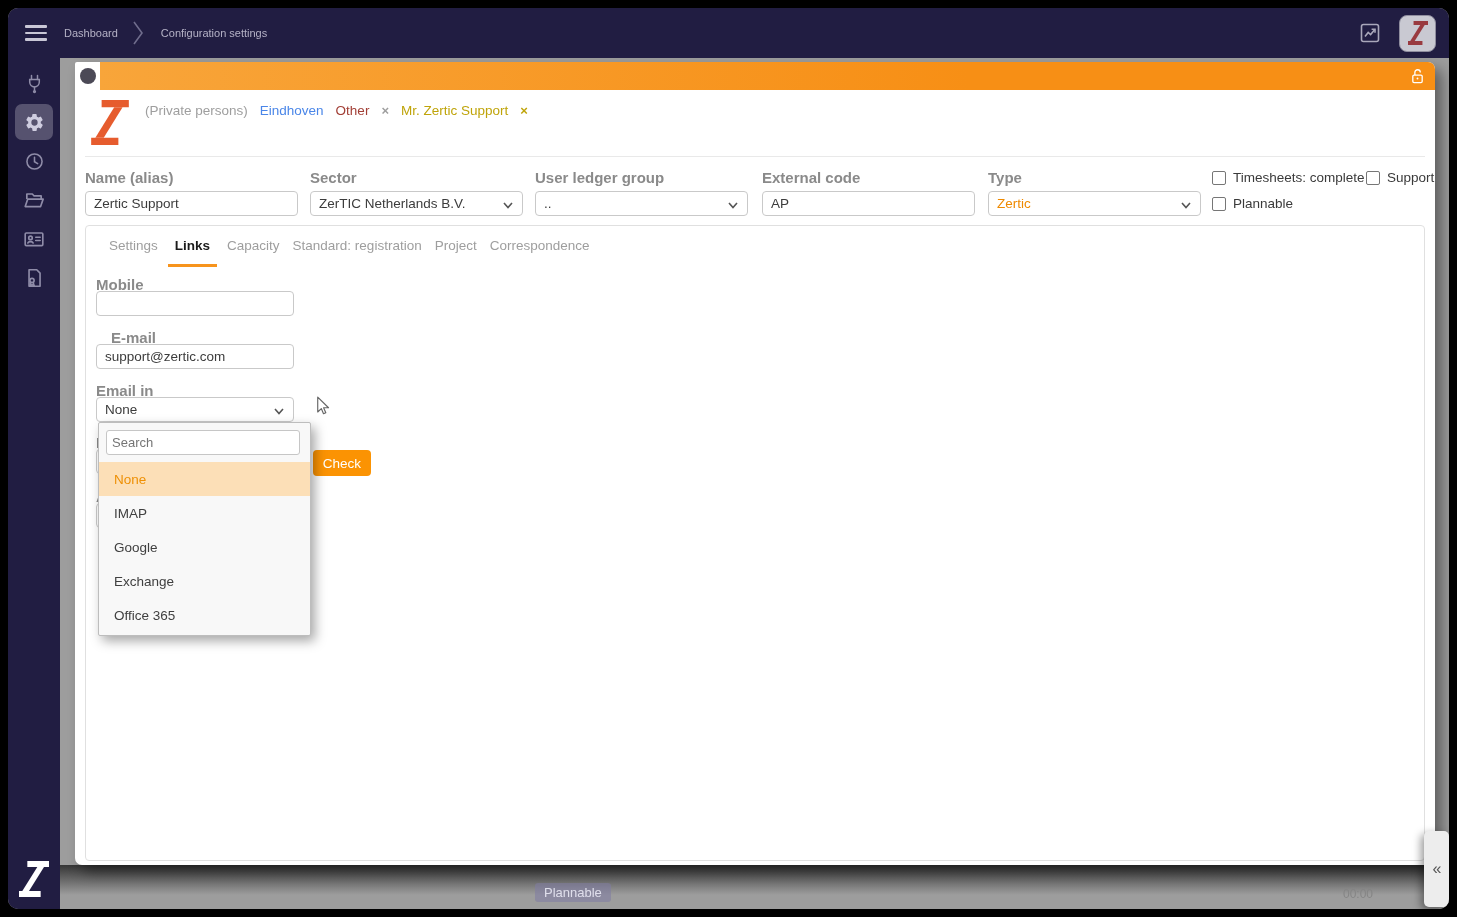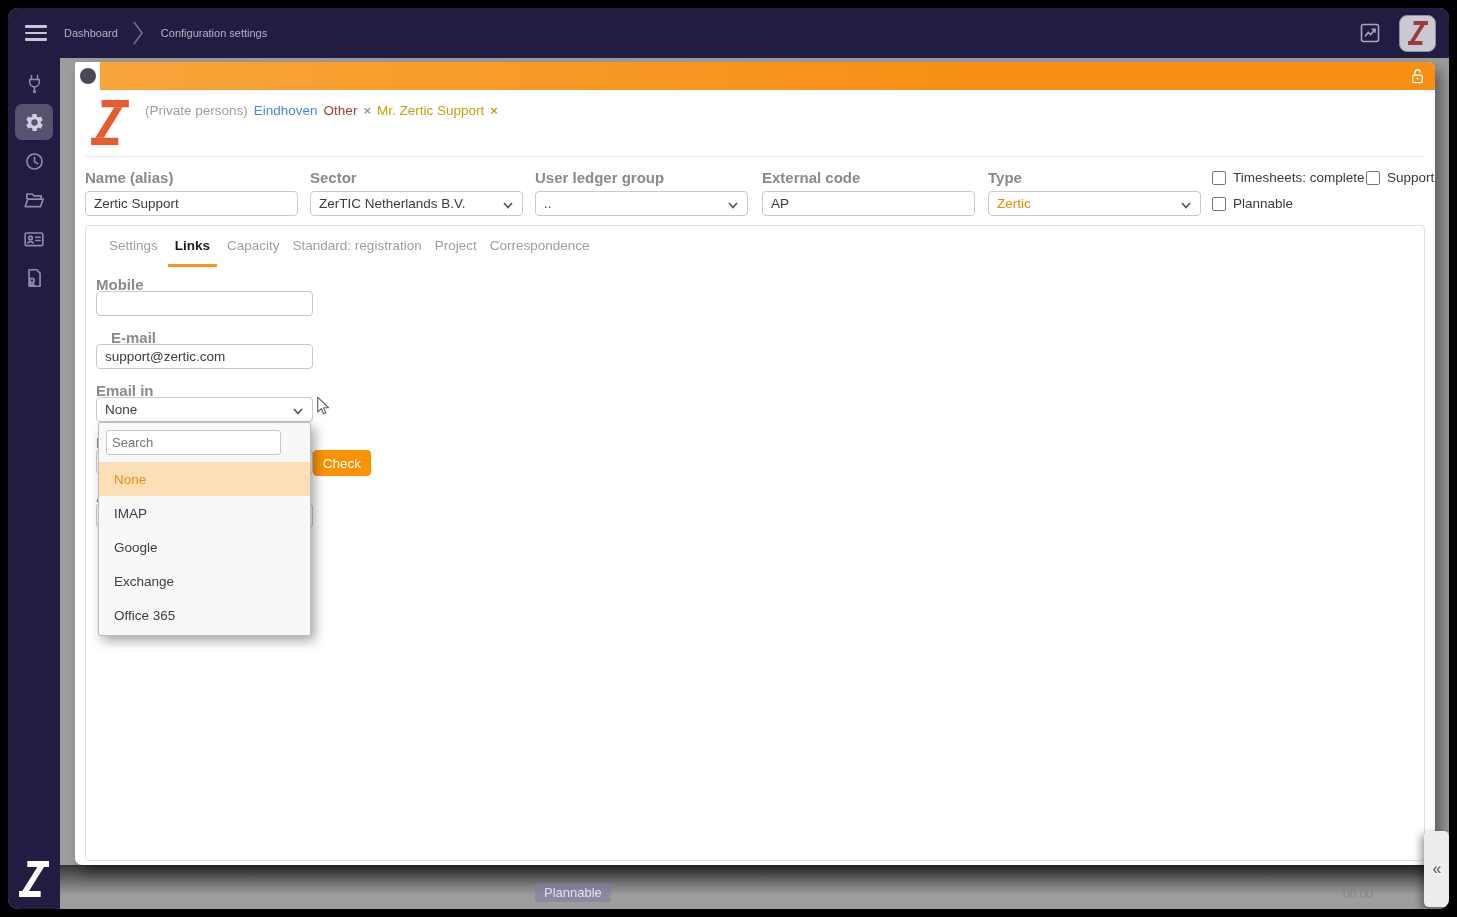--- a/index.html
+++ b/index.html
@@ -40,21 +40,21 @@
     align-items:center;justify-content:center;color:#555;font-size:16px;letter-spacing:-1px;cursor:pointer;}
 
   
   .card{position:absolute;left:15px;top:4px;width:1360px;height:803px;background:#fff;
         border-radius:2px 7px 7px 7px;box-shadow:7px 7px 14px rgba(0,0,0,.4);z-index:5;}
   .orange-bar{position:absolute;left:25px;right:0;top:0;height:28px;
       background:linear-gradient(90deg,#f8a53a,#f78f15 65%);border-radius:0 7px 0 0;}
   .lock-wrap{position:absolute;right:10px;top:50%;transform:translateY(-50%);display:flex;}
   .record-circle{position:absolute;left:5px;top:6px;width:16px;height:16px;border-radius:50%;background:#4b4956;}
   .main-logo{position:absolute;left:16px;top:38px;}
-  .tags{position:absolute;left:70px;top:41px;font-size:13.5px;display:flex;gap:6px;align-items:center;}
+  .tags{position:absolute;left:70px;top:41px;font-size:13.5px;display:flex;gap:12px;align-items:center;}
   .tag-gray{color:#9e9e9e;} .tag-blue{color:#4a86e8;} .tag-red{color:#a23f36;}
   .tag-gold{color:#bfa40a;} .tag-x{color:#9e9e9e;font-weight:700;cursor:pointer;font-size:13px;}
   .tag-x.gold{color:#bfa40a;}
   .hdr-divider{position:absolute;left:10px;right:10px;top:94px;border-top:1px solid #e9e9e9;}
 
   
   .field{position:absolute;width:213px;top:107px;}
   .f-name{left:10px;} .f-sector{left:235px;} .f-ledger{left:460px;} .f-external{left:687px;} .f-type{left:913px;}
   .field label, .p-label{display:block;font-size:15px;color:#8a8a8a;margin-bottom:5px;font-weight:bold;}
   .control{height:25px;border:1px solid #c9c9c9;border-radius:4px;font-size:13.5px;color:#3c3c3c;
@@ -69,33 +69,33 @@
   .cb-ts{left:1137px;top:108px;} .cb-sup{left:1291px;top:108px;} .cb-pl{left:1137px;top:134px;}
 
   
   .tab-box{position:absolute;left:10px;top:163px;width:1340px;height:636px;border:1px solid #e0e0e0;
            border-radius:4px;box-sizing:border-box;background:#fff;}
   .tabs{display:flex;gap:7px;padding:12px 0 0 20px;font-size:13.5px;color:#9e9e9e;}
   .tab{padding:0 3px 11px;cursor:pointer;border-bottom:3px solid transparent;}
   .tab.active{color:#1b1b1b;font-weight:700;border-bottom-color:#f7941d;padding:0 7px 11px;}
 
   .p-label{position:absolute;left:10px;margin:0;}
-  .p-input{position:absolute;left:10px;width:217px;}
+  .p-input{position:absolute;left:10px;width:198px;}
   .lbl-mobile{top:50px;} .inp-mobile{top:65px;}
   .lbl-email{top:103px;margin-left:15px;} .inp-email{top:118px;}
   .lbl-emailin{top:156px;} .inp-emailin{top:171px;z-index:2;}
   .lbl-h1{top:208px;width:6px;overflow:hidden;white-space:nowrap;} .inp-h1{top:223px;z-index:1;}
   .lbl-h2{top:262px;width:6px;overflow:hidden;white-space:nowrap;} .inp-h2{top:277px;z-index:1;}
   .check-btn{position:absolute;left:227px;top:224px;width:58px;height:26px;background:#fb9303;border:none;
      border-radius:4px;color:#fff;font-size:13.5px;font-family:inherit;cursor:pointer;z-index:4;}
 
   
   .dropdown{position:absolute;left:12px;top:196px;width:213px;background:#f8f8f8;border:1px solid #bdbdbd;
      border-radius:2px;box-shadow:4px 5px 12px rgba(0,0,0,.35);z-index:6;padding-bottom:3px;box-sizing:border-box;}
-  .dd-search{display:block;margin:7px;width:175px;height:25px;box-sizing:border-box;border:1px solid #c6c6c6;
+  .dd-search{display:block;margin:7px;width:194px;height:25px;box-sizing:border-box;border:1px solid #c6c6c6;
      border-radius:3px;background:#fff;font-size:13px;padding:0 5px;color:#333;outline:none;font-family:inherit;}
   .option{height:34px;display:flex;align-items:center;padding-left:15px;font-size:13.5px;color:#404040;cursor:pointer;}
   .option.selected{background:#fcdfb7;color:#ee9005;}
 
   .cursor{position:absolute;left:241px;top:334px;z-index:12;}
   svg{display:block;}
 </style>
 </head>
 <body>
 

